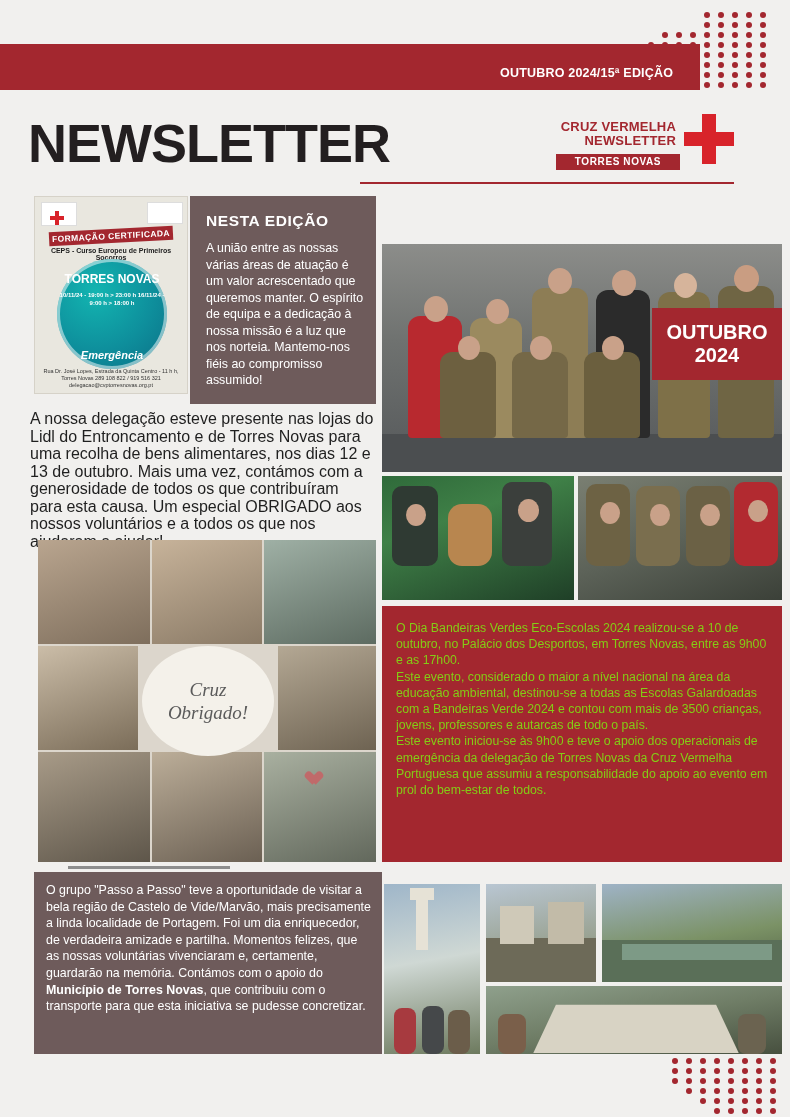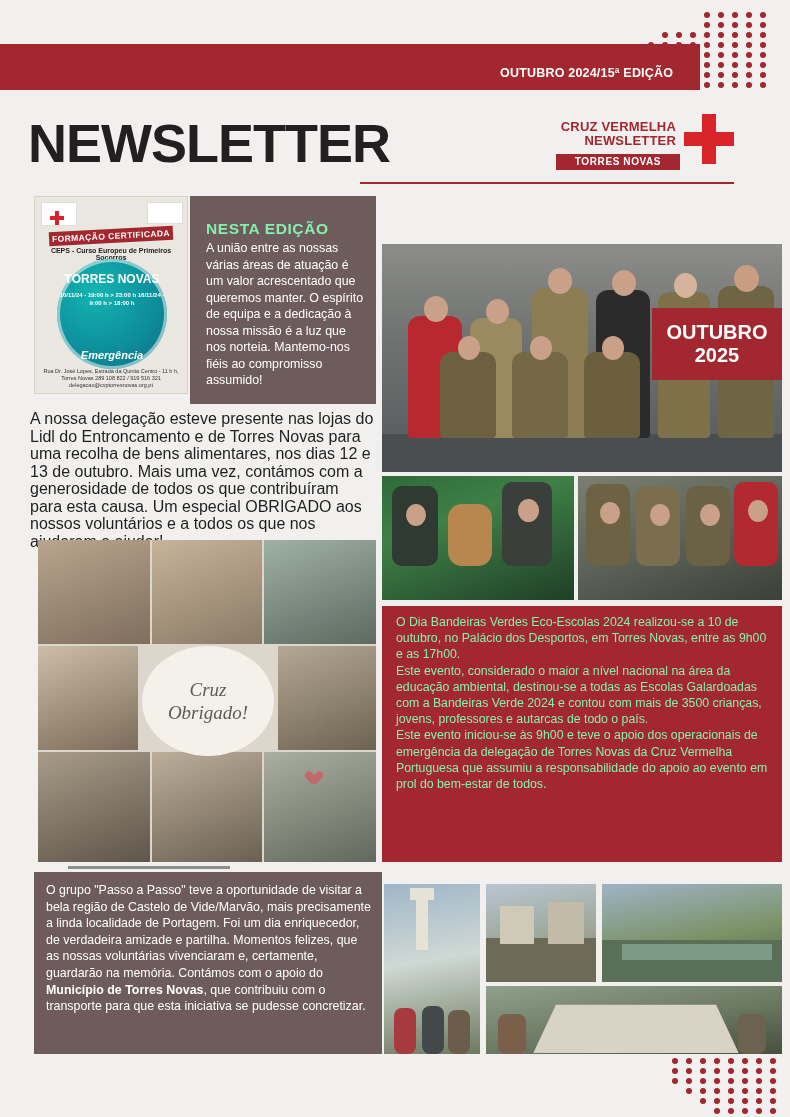--- a/index.html
+++ b/index.html
@@ -89,22 +89,22 @@
   .poster .pfoot{
     position:absolute;left:8px;bottom:4px;width:136px;text-align:center;
     font-size:5.5px;color:#333;line-height:7px;
   }
 
   
   .nesta-box{
     position:absolute;left:190px;top:196px;width:186px;height:208px;background:#6e5b5b;
   }
   .nesta-title{
-    position:absolute;left:16px;top:24px;
-    color:#86efac;font-size:15.5px;font-weight:bold;letter-spacing:.6px;
+    position:absolute;left:16px;top:16px;
+    color:#ffffff;font-size:15.5px;font-weight:bold;letter-spacing:.6px;
   }
   .nesta-text{
     position:absolute;left:16px;top:44px;width:158px;
     color:#ffffff;font-size:12.4px;line-height:16.5px;
   }
 
   
   .photo{position:absolute;overflow:hidden;background:#cfcabc;}
   #photo-group{left:382px;top:244px;width:400px;height:228px;
     background:linear-gradient(180deg,#8c8d8a 0%,#6f7270 42%,#55585a 100%);}
@@ -148,22 +148,22 @@
   }
   .heart:before{left:8px;transform:rotate(45deg);transform-origin:0 100%;}
   .heart:after{left:8px;transform:rotate(-45deg);transform-origin:100% 100%;}
   .collage-underline{position:absolute;left:68px;top:866px;width:162px;height:3px;background:#8d8d8d;}
 
   
   .eco-box{
     position:absolute;left:382px;top:606px;width:400px;height:256px;background:#a3272f;
   }
   .eco-text{
-    position:absolute;left:14px;top:8px;width:374px;
-    color:#86efac;font-size:12.3px;line-height:16.2px;
+    position:absolute;left:14px;top:14px;width:374px;
+    color:#84cc16;font-size:12.3px;line-height:16.2px;
   }
 
   
   .passo-box{
     position:absolute;left:34px;top:872px;width:348px;height:182px;background:#6e5b5b;
   }
   .passo-text{
     position:absolute;left:12px;top:10px;width:326px;
     color:#ffffff;font-size:12.4px;line-height:16.6px;
   }
@@ -310,21 +310,21 @@
     <div class="figure" style="left:58px;width:56px;height:86px;background:#6d6040;"></div>
     <div class="head" style="left:76px;bottom:112px;width:22px;height:24px;"></div>
     <div class="figure" style="left:130px;width:56px;height:86px;background:#756847;"></div>
     <div class="head" style="left:148px;bottom:112px;width:22px;height:24px;"></div>
     <div class="figure" style="left:202px;width:56px;height:86px;background:#6b5f3e;"></div>
     <div class="head" style="left:220px;bottom:112px;width:22px;height:24px;"></div>
   </div>
 
   <div class="badge-out">
     <span>OUTUBRO</span>
-    <span>2025</span>
+    <span>2024</span>
   </div>
 
   <div class="lidl-text">A nossa delegação esteve presente nas lojas do Lidl do Entroncamento e de Torres Novas para uma recolha de bens alimentares, nos dias 12 e 13 de outubro. Mais uma vez, contámos com a generosidade de todos os que contribuíram para esta causa. Um especial OBRIGADO aos nossos voluntários e a todos os que nos ajudaram a ajudar!</div>
 
   <div class="photo" id="photo-a">
     <div class="figure" style="left:10px;width:46px;height:80px;background:#2f3a33;border-radius:10px;"></div>
     <div class="head" style="left:24px;bottom:74px;width:20px;height:22px;"></div>
     <div class="figure" style="left:66px;width:44px;height:62px;background:#b8864f;border-radius:14px;"></div>
     <div class="figure" style="left:120px;width:50px;height:84px;background:#3b3f3c;border-radius:10px;"></div>
     <div class="head" style="left:136px;bottom:78px;width:21px;height:23px;"></div>

